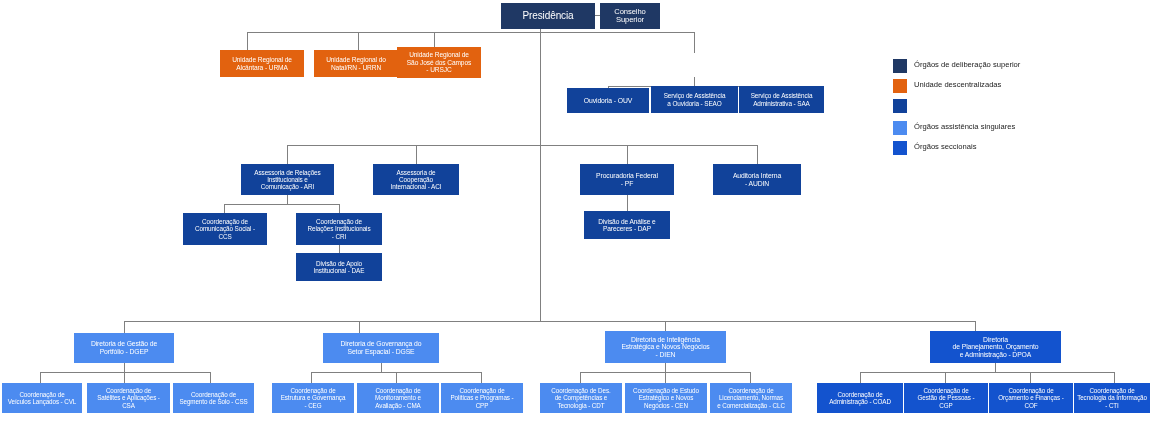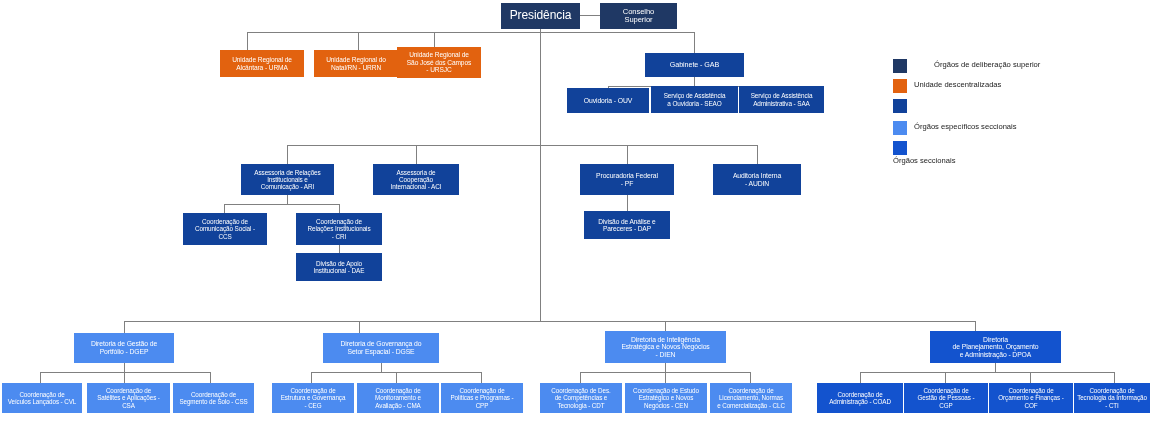--- a/index.html
+++ b/index.html
@@ -87,37 +87,34 @@
   <div class="ln v" style="left:665px;top:372px;height:11px;"></div>
   <div class="ln v" style="left:750px;top:372px;height:11px;"></div>
 
   <div class="ln v" style="left:995px;top:363px;height:9px;"></div>
   <div class="ln h" style="left:860px;top:372px;width:254px;"></div>
   <div class="ln v" style="left:860px;top:372px;height:11px;"></div>
   <div class="ln v" style="left:945px;top:372px;height:11px;"></div>
   <div class="ln v" style="left:1030px;top:372px;height:11px;"></div>
   <div class="ln v" style="left:1114px;top:372px;height:11px;"></div>
 
-  <div class="box b-del" style="left:501px;top:3px;width:79px;height:26px;font-size:12px;">
+  <div class="box b-del" style="left:501px;top:3px;width:94px;height:26px;font-size:10px;">
       <span>Presidência</span>
     </div>
-  <div class="box b-del" style="left:600px;top:3px;width:77px;height:26px;font-size:7.6px;white-space:pre-line;"><span>Conselho
+  <div class="box b-del" style="left:600px;top:3px;width:60px;height:26px;font-size:7.6px;white-space:pre-line;"><span>Conselho
 Superior</span></div>
 
   <div class="box b-desc" style="left:220px;top:50px;width:84px;height:27px;font-size:6.6px;white-space:pre-line;"><span>Unidade Regional de
 Alcântara - URMA</span></div>
   <div class="box b-desc" style="left:314px;top:50px;width:84px;height:27px;font-size:6.6px;white-space:pre-line;"><span>Unidade Regional do
 Natal/RN - URRN</span></div>
   <div class="box b-desc" style="left:397px;top:47px;width:84px;height:31px;font-size:6.6px;white-space:pre-line;"><span>Unidade Regional de
 São José dos Campos
 - URSJC</span></div>
 
-  <div class="box b-assist" style="left:645px;top:53px;width:99px;height:24px;font-size:7.2px;">
-      <span>Gabinete - GAB</span>
-    </div>
   <div class="box b-assist" style="left:567px;top:88px;width:82px;height:25px;font-size:6.8px;">
       <span>Ouvidoria - OUV</span>
     </div>
   <div class="box b-assist" style="left:651px;top:86px;width:87px;height:27px;font-size:6.4px;white-space:pre-line;"><span>Serviço de Assistência
 a Ouvidoria - SEAO</span></div>
   <div class="box b-assist" style="left:739px;top:86px;width:85px;height:27px;font-size:6.4px;white-space:pre-line;"><span>Serviço de Assistência
 Administrativa - SAA</span></div>
 
   <div class="box b-assist" style="left:241px;top:164px;width:93px;height:31px;font-size:6.4px;white-space:pre-line;"><span>Assessoria de Relações
 Institucionais e
@@ -186,34 +183,34 @@
 Gestão de Pessoas -
 CGP</span></div>
   <div class="box b-secc" style="left:989px;top:383px;width:84px;height:30px;font-size:6.3px;white-space:pre-line;"><span>Coordenação de
 Orçamento e Finanças -
 COF</span></div>
   <div class="box b-secc" style="left:1074px;top:383px;width:76px;height:30px;font-size:6.3px;white-space:pre-line;"><span>Coordenação de
 Tecnologia da Informação
 - CTI</span></div>
 
   <div class="legend" style="left:893px;top:59px;width:250px;height:90px;">
-    <div class="legend-row" style="left:0;top:0;gap:20px;">
+    <div class="legend-row" style="left:0;top:0;">
       <div class="swatch" style="background:#1F3864;"></div>
       <div class="legend-label">Órgãos de deliberação superior</div>
     </div>
     <div class="legend-row" style="left:0;top:20px;">
       <div class="swatch" style="background:#E2620F;"></div>
       <div class="legend-label">Unidade descentralizadas</div>
     </div>
     <div class="legend-row" style="left:0;top:40px;">
       <div class="swatch" style="background:#11429A;"></div>
     </div>
     <div class="legend-row" style="left:0;top:62px;">
       <div class="swatch" style="background:#4C8BF0;"></div>
-      <div class="legend-label">Órgãos específicos seccionais</div>
-    </div>
-    <div class="legend-row" style="left:0;top:82px;flex-direction:column;">
+      <div class="legend-label">Órgãos assistência singulares</div>
+    </div>
+    <div class="legend-row" style="left:0;top:82px;">
       <div class="swatch" style="background:#1353CE;"></div>
       <div class="legend-label">Órgãos seccionais</div>
     </div>
   </div>
 
 </div>
 
 </body></html>

